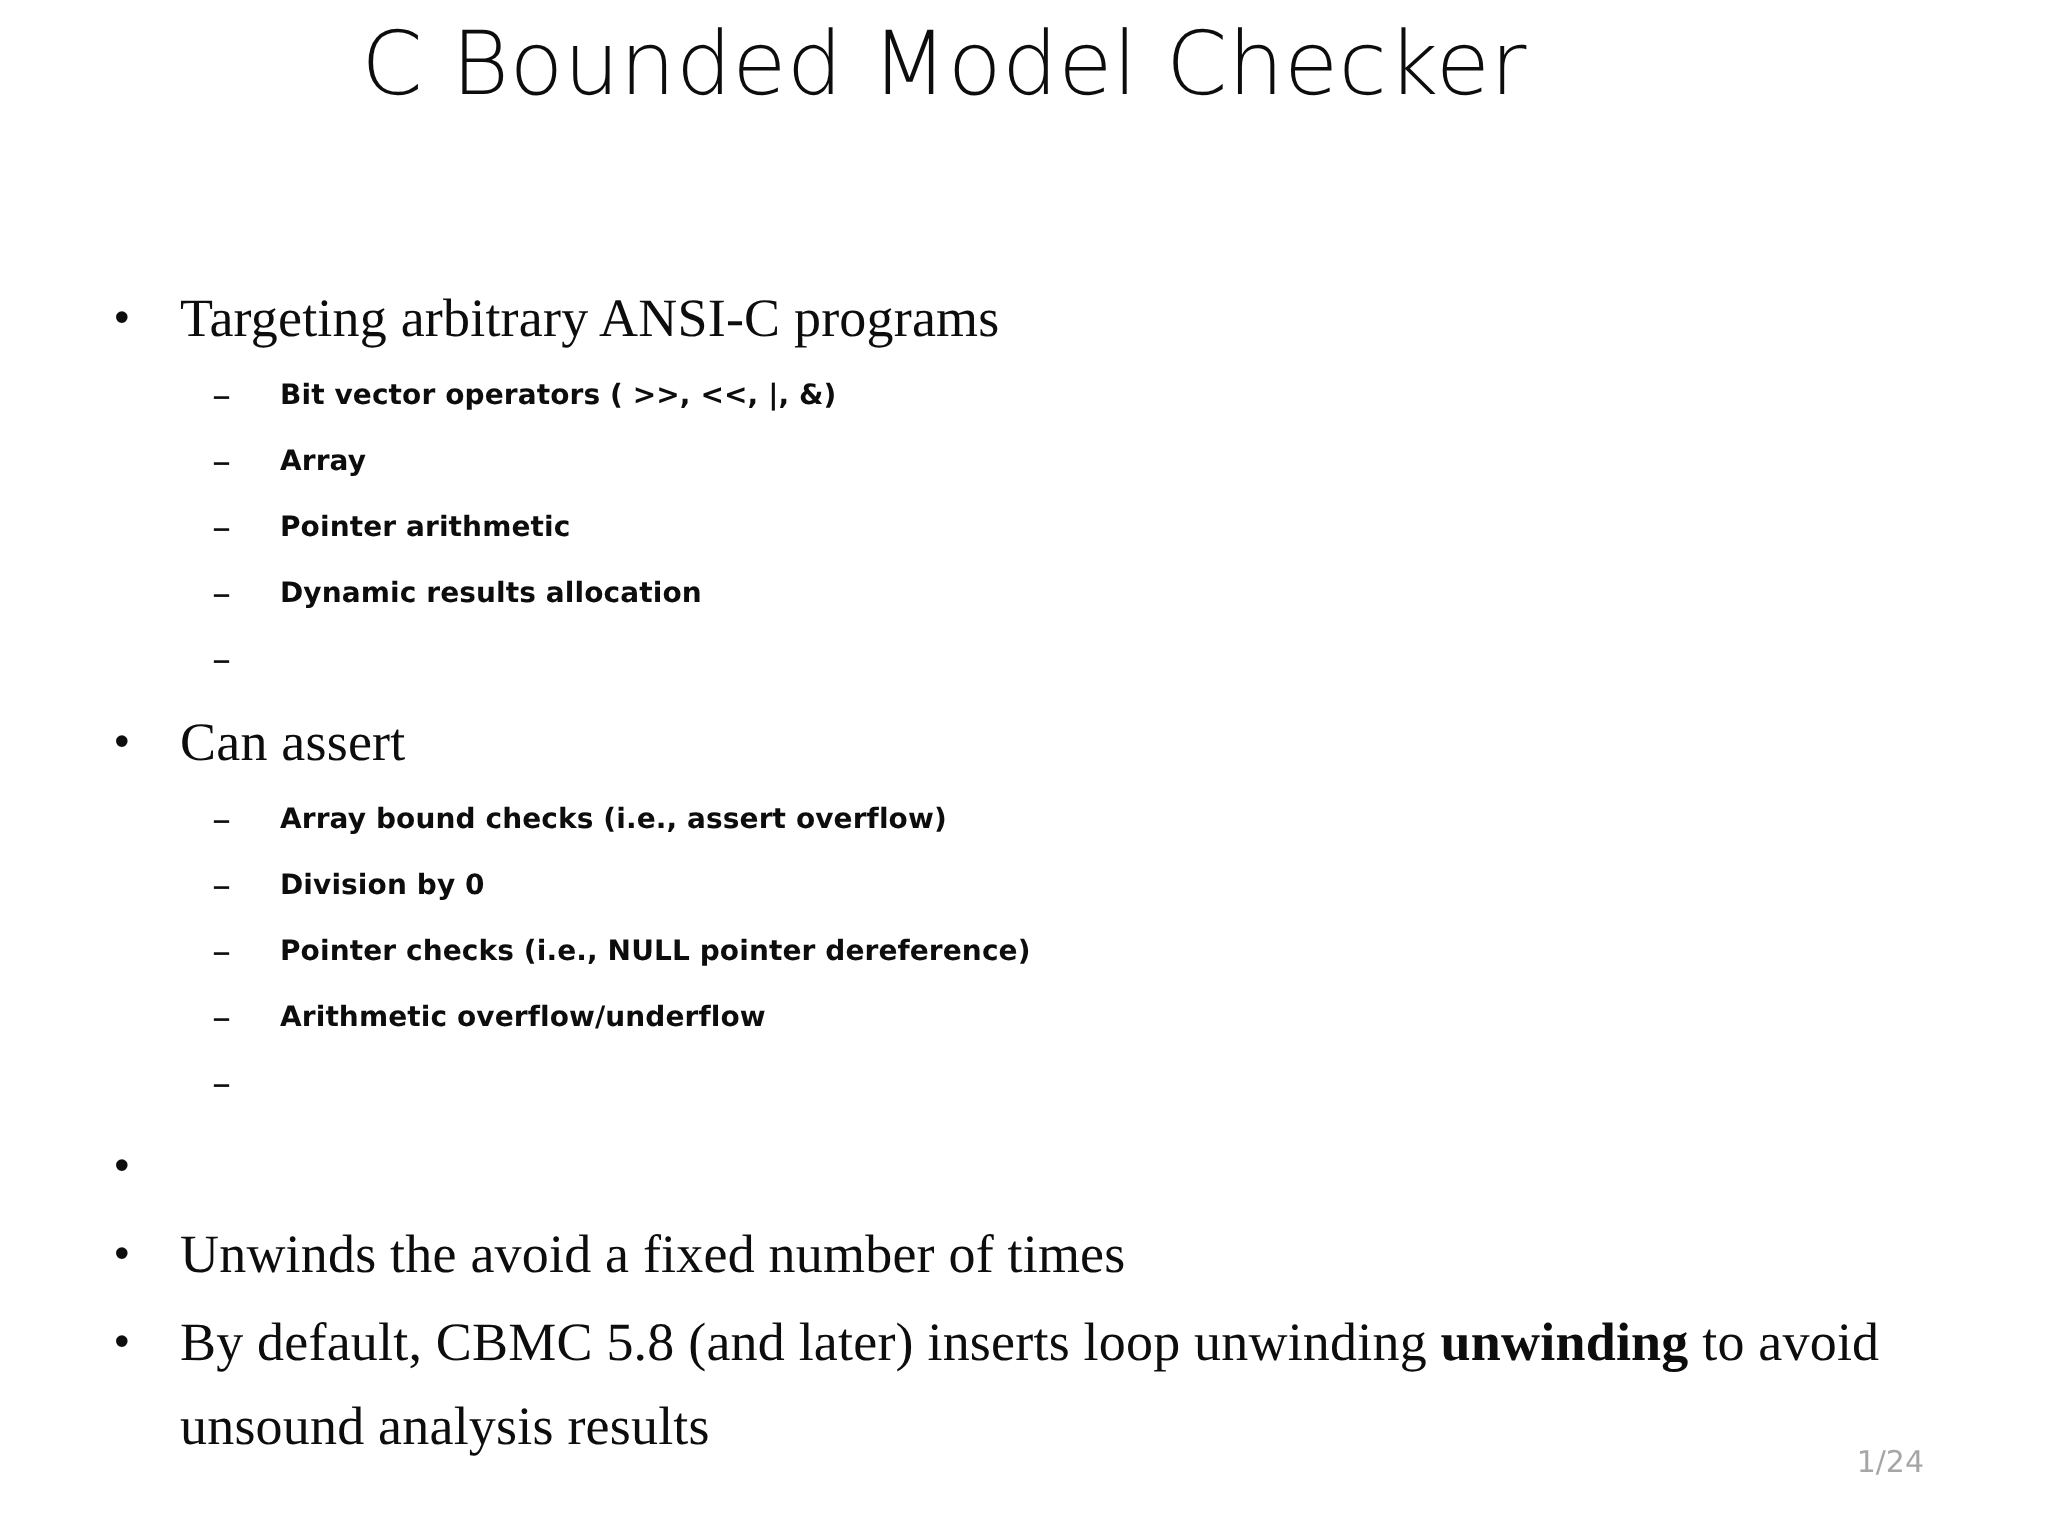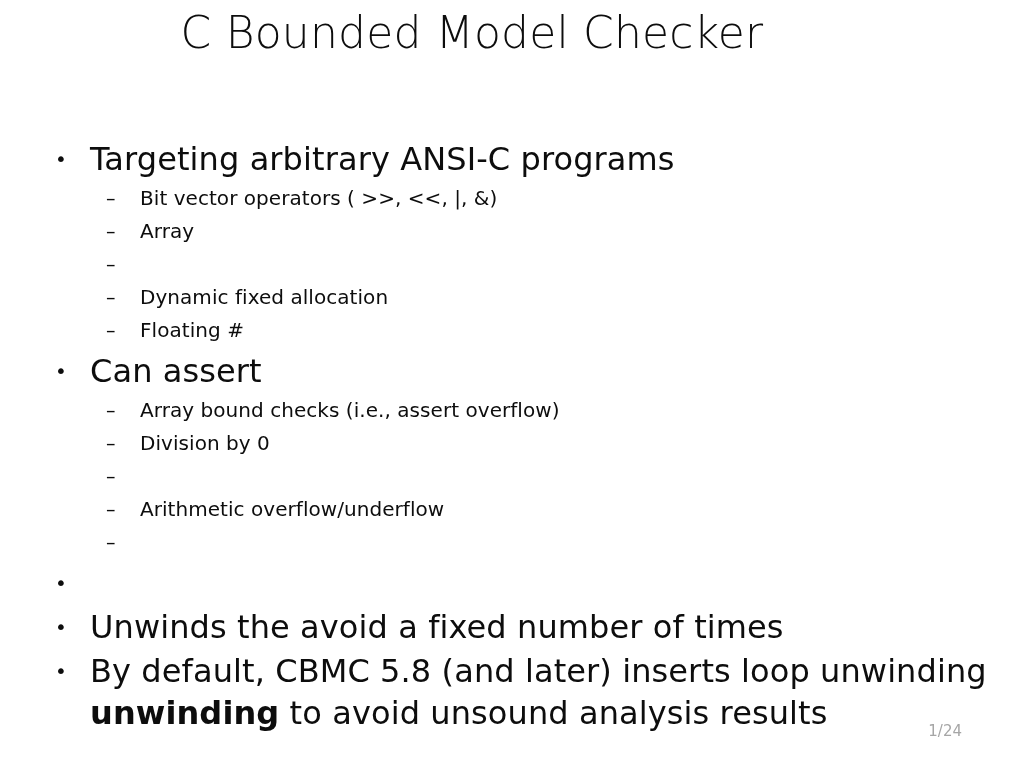--- a/index.html
+++ b/index.html
@@ -53,47 +53,48 @@
     width: 44px;
     flex: 0 0 44px;
     font-size: 20px;
     line-height: 42px;
     color: #0d0d0d;
     text-align: left;
     padding-left: 9px;
     box-sizing: border-box;
   }
   .lvl1 .btext {
-    font-size: 32px;
+    font-size: 27px;
     font-weight: 400;
     line-height: 42px;
     color: #0d0d0d;
     letter-spacing: 0.1px;
+    font-family: Liberation Serif, serif;
   }
   .lvl1 .btext b {
     font-weight: 700;
   }
 
   
   .lvl2 {
     margin-bottom: 0px;
   }
   .lvl2 .marker {
     width: 94px;
     flex: 0 0 94px;
     font-size: 19px;
     line-height: 33px;
     color: #0d0d0d;
     text-align: left;
     padding-left: 60px;
     box-sizing: border-box;
   }
   .lvl2 .btext {
-    font-size: 20px;
-    font-weight: 400;
+    font-size: 14px;
+    font-weight: 700;
     line-height: 33px;
     color: #0d0d0d;
     letter-spacing: 0.05px;
   }
 
   .sub-group {
     margin-top: 1px;
     margin-bottom: 3px;
   }
 
@@ -126,46 +127,47 @@
       <div class="bullet-row lvl2">
         <span class="marker">–</span>
         <span class="btext">Bit vector operators ( &gt;&gt;, &lt;&lt;, |, &amp;)</span>
       </div>
       <div class="bullet-row lvl2">
         <span class="marker">–</span>
         <span class="btext">Array</span>
       </div>
       <div class="bullet-row lvl2">
         <span class="marker">–</span>
+        <span class="btext">Pointer arithmetic</span>
       </div>
       <div class="bullet-row lvl2">
         <span class="marker">–</span>
-        <span class="btext">Dynamic fixed allocation</span>
+        <span class="btext">Dynamic results allocation</span>
       </div>
       <div class="bullet-row lvl2">
         <span class="marker">–</span>
-        <span class="btext">Floating #</span>
       </div>
     </div>
 
     <div class="bullet-row lvl1">
       <span class="marker">•</span>
       <span class="btext">Can assert</span>
     </div>
     <div class="sub-group">
       <div class="bullet-row lvl2">
         <span class="marker">–</span>
         <span class="btext">Array bound checks (i.e., assert overflow)</span>
       </div>
       <div class="bullet-row lvl2">
         <span class="marker">–</span>
         <span class="btext">Division by 0</span>
       </div>
       <div class="bullet-row lvl2">
         <span class="marker">–</span>
+        <span class="btext">Pointer checks (i.e., NULL pointer dereference)</span>
       </div>
       <div class="bullet-row lvl2">
         <span class="marker">–</span>
         <span class="btext">Arithmetic overflow/underflow</span>
       </div>
       <div class="bullet-row lvl2">
         <span class="marker">–</span>
       </div>
     </div>
 

